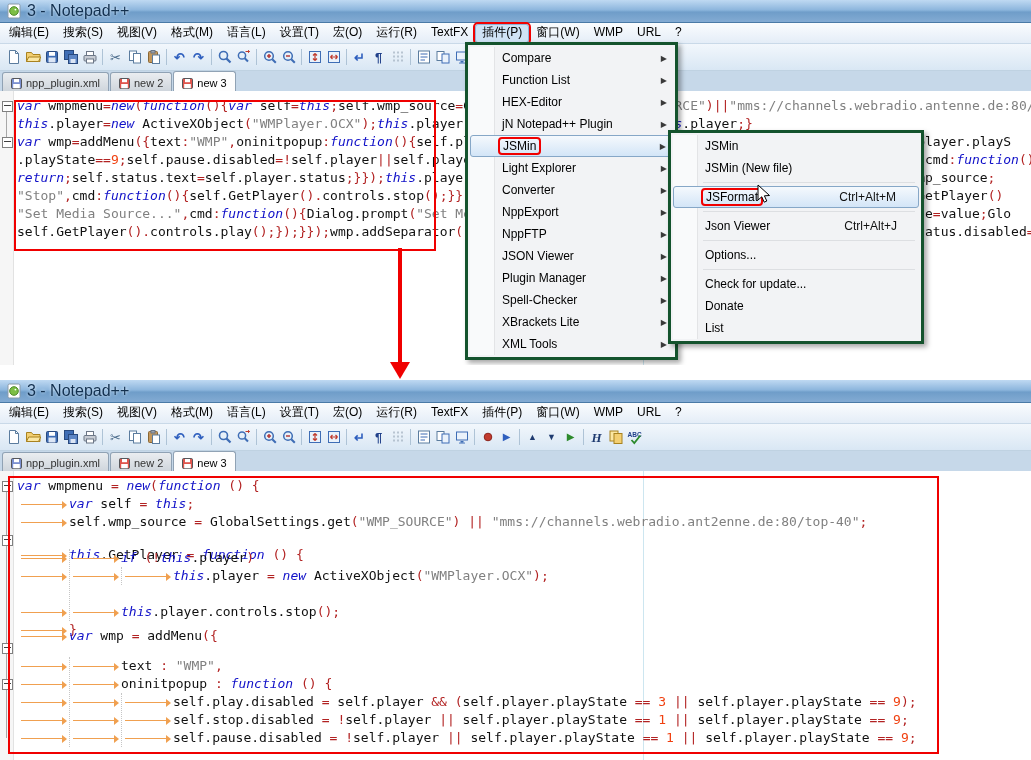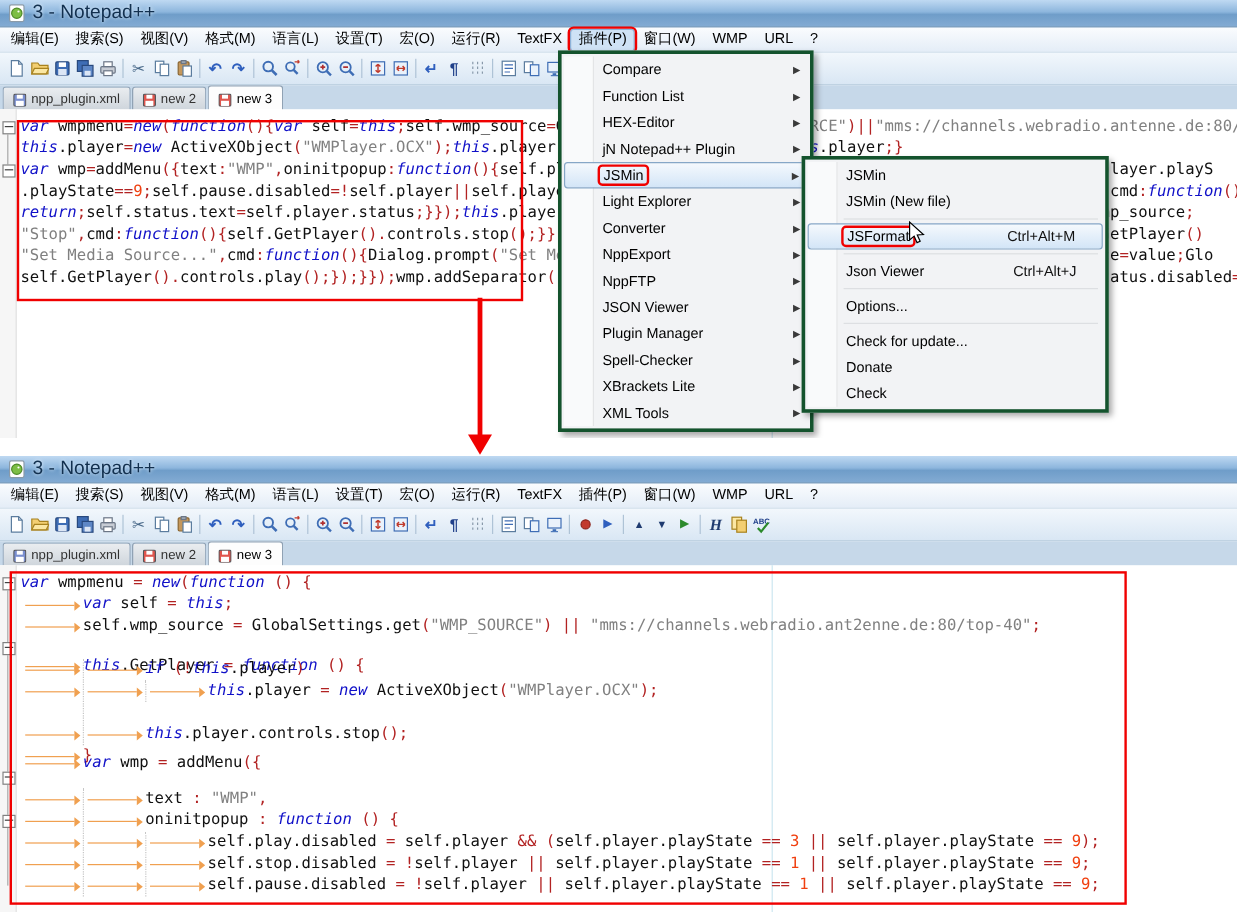--- a/index.html
+++ b/index.html
@@ -412,21 +412,21 @@
         <span class="plabel">Options...</span>
       </div>
       <div class="popup-sep"></div>
       <div class="popup-item">
         <span class="plabel">Check for update...</span>
       </div>
       <div class="popup-item">
         <span class="plabel">Donate</span>
       </div>
       <div class="popup-item">
-        <span class="plabel">Check</span>
+        <span class="plabel">List</span>
       </div>
     </div>
 </div>
 
 <div class="window" id="win-bottom">
   <div class="titlebar">
     <span class="app-icon">
         <svg width="16" height="16" viewBox="0 0 16 16">
           <rect x="2" y="1" width="12" height="14" rx="1.5" fill="#fff" stroke="#8a9aa8"></rect>
           <circle cx="8" cy="8" r="4.3" fill="#7dbe45" stroke="#4e8a28"></circle>

